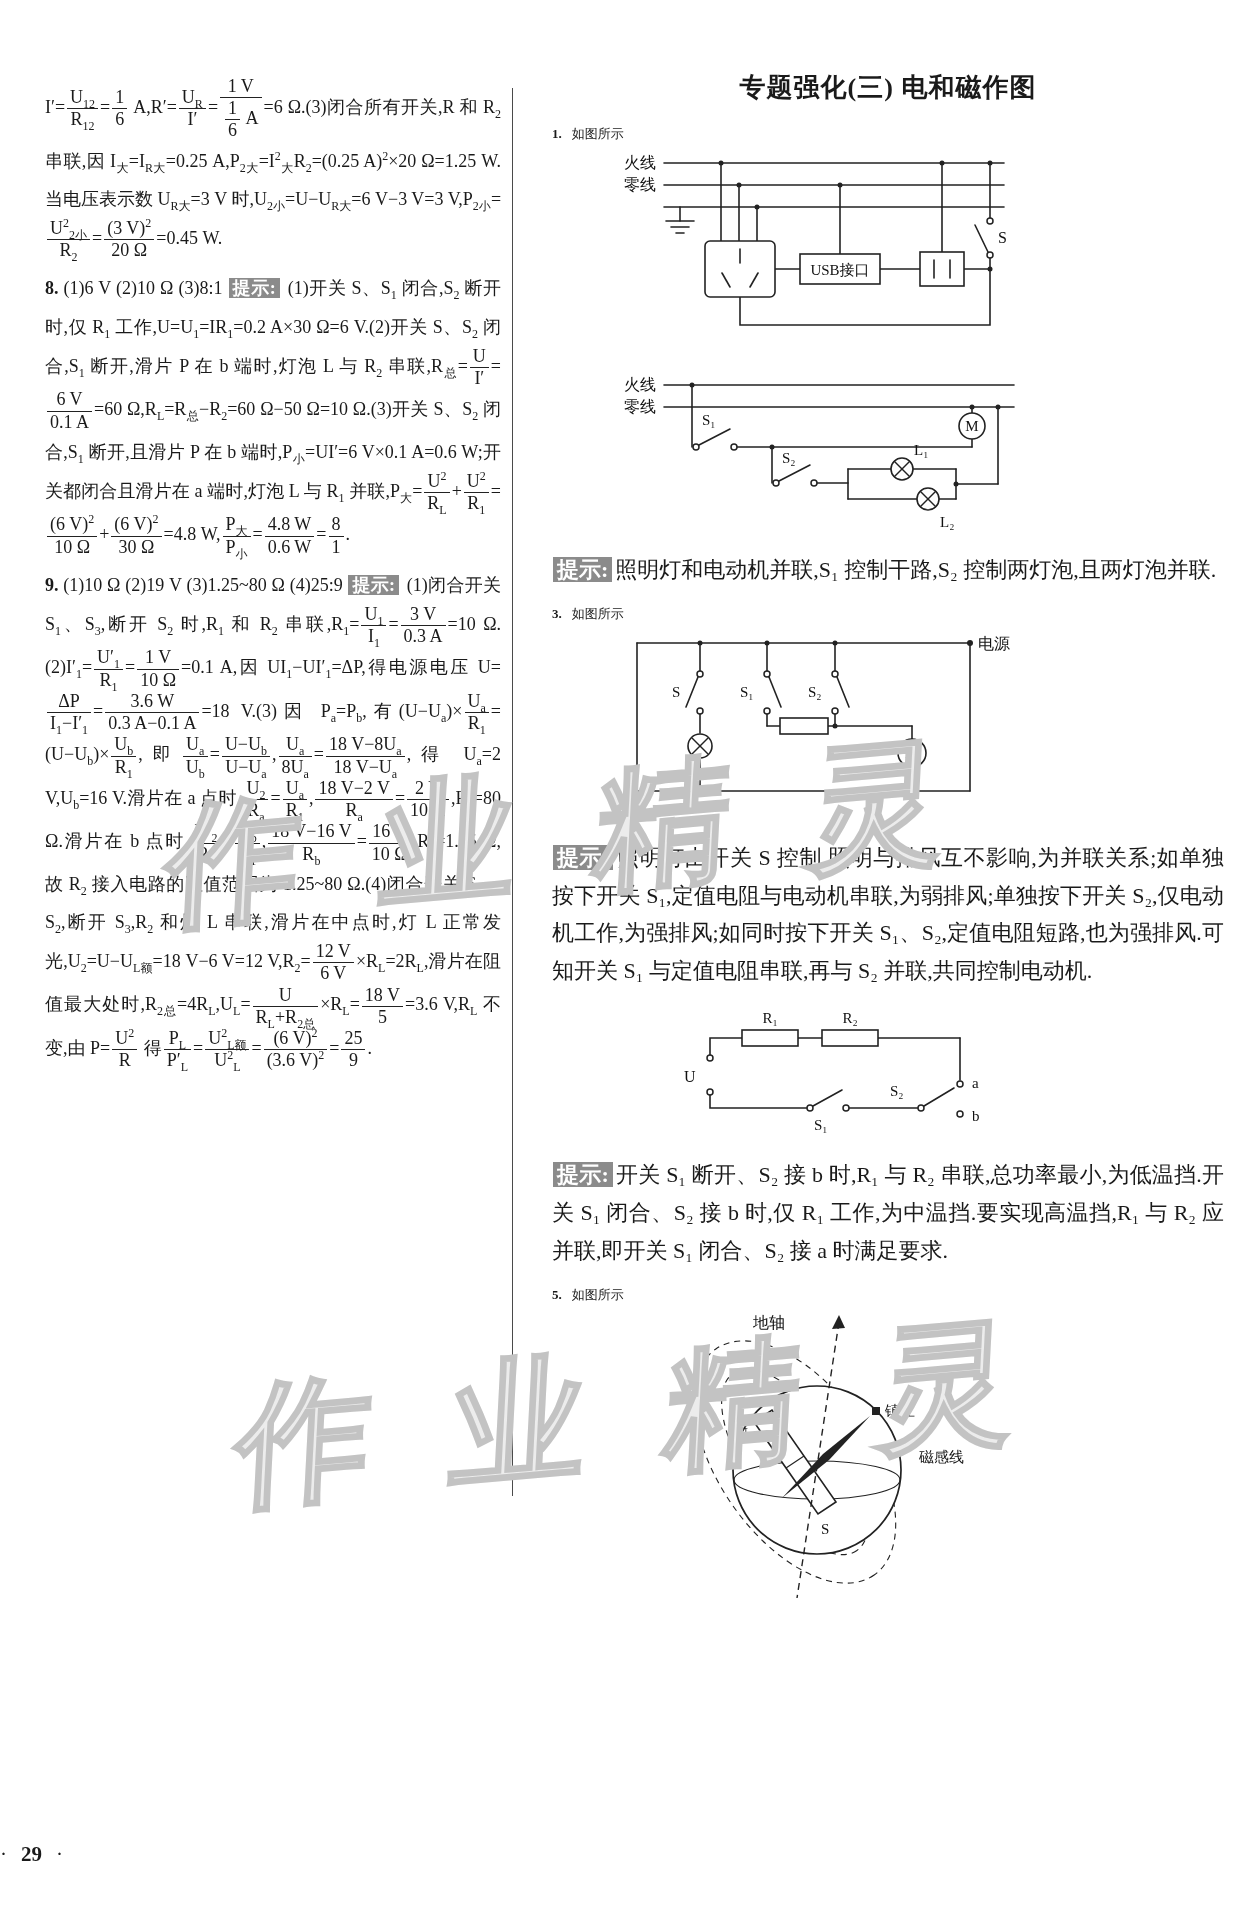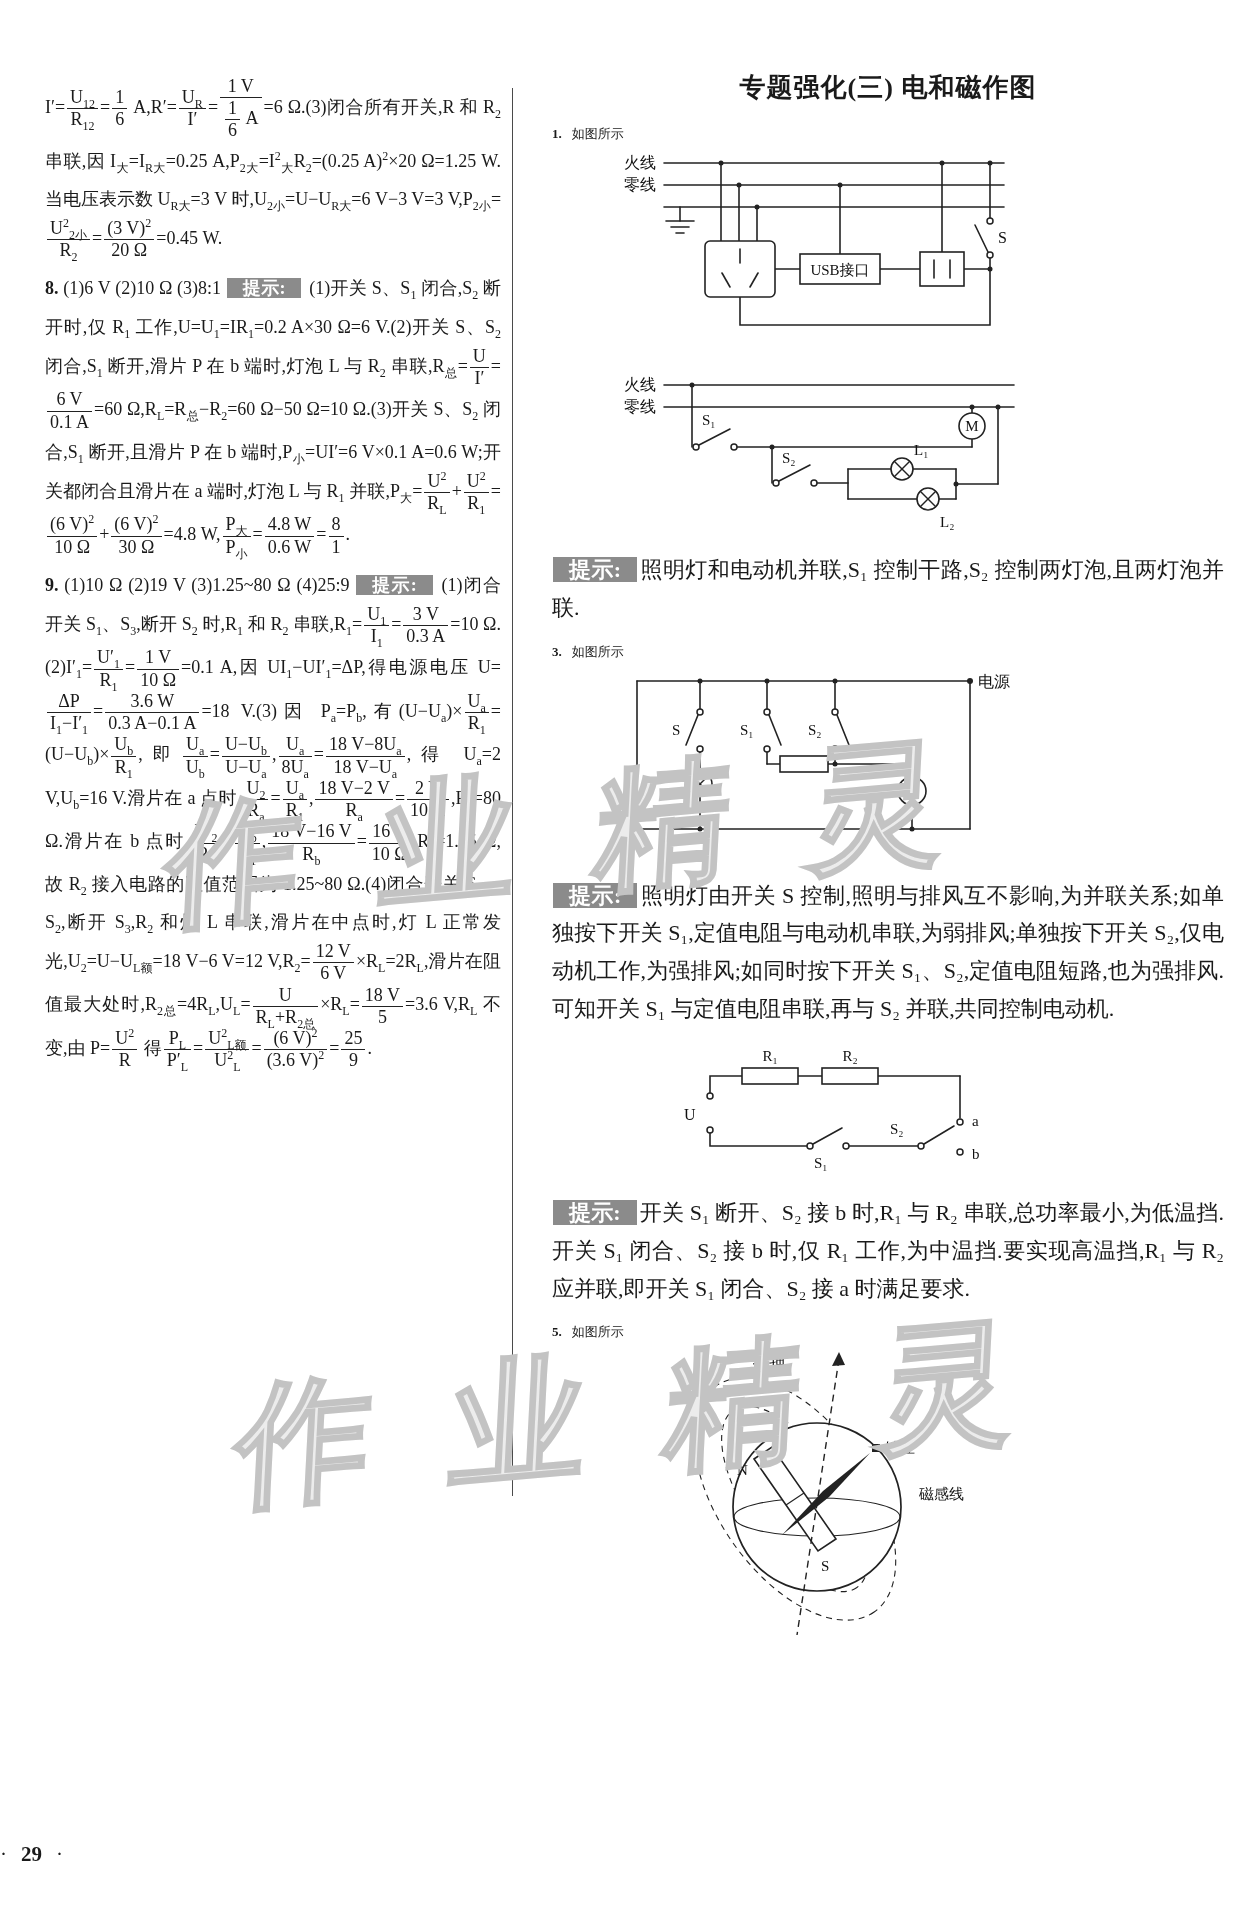--- a/index.html
+++ b/index.html
@@ -12,21 +12,21 @@
                transform:rotate(-5deg) skewX(-8deg); z-index:6; }
   .wm1 { left:165px; top:740px; }
   .wm2 { left:235px; top:1320px; }
   
   .col-divider { position:absolute; left:512px; top:88px; width:1px; height:1408px; background:#4a4a4a; }
   .col-left { position:absolute; left:45px; top:76px; width:456px; font-size:18px; line-height:2.12;
               text-align:justify; z-index:2; }
   .col-right { position:absolute; left:532px; top:64px; width:672px; font-size:19px; z-index:2;margin-left:20px; }
   .sol { margin:0 0 8px 0; }
   .qnum { font-weight:bold; }
-  .hint-label { background:#8b8b8b; color:#fff; padding:0 16px; margin:0 3px 0 1px; font-weight:bold; }
+  .hint-label { background:#8b8b8b; color:#fff; padding:0 4px; margin:0 3px 0 1px; font-weight:bold; }
   sub,sup { font-size:12px; line-height:0; }
   .fr { display:inline-block; vertical-align:middle; text-align:center; margin:0 2px; line-height:1.18; }
   .fr .n { display:block; padding:0 3px; border-bottom:1px solid #222; }
   .fr .d { display:block; padding:0 3px; }
   
   .topic-title { text-align:center; font-size:26px; font-weight:bold; margin:6px 0 20px 0; letter-spacing:1px; }
   .item-head { font-size:13px; margin:8px 0 6px 0; }
   .inum { font-weight:bold; margin-right:10px; }
   .hint-para { font-size:22px; line-height:1.72; text-align:justify; margin:8px 0 16px 0; }
   .fig { margin:4px 0 10px 0; }

